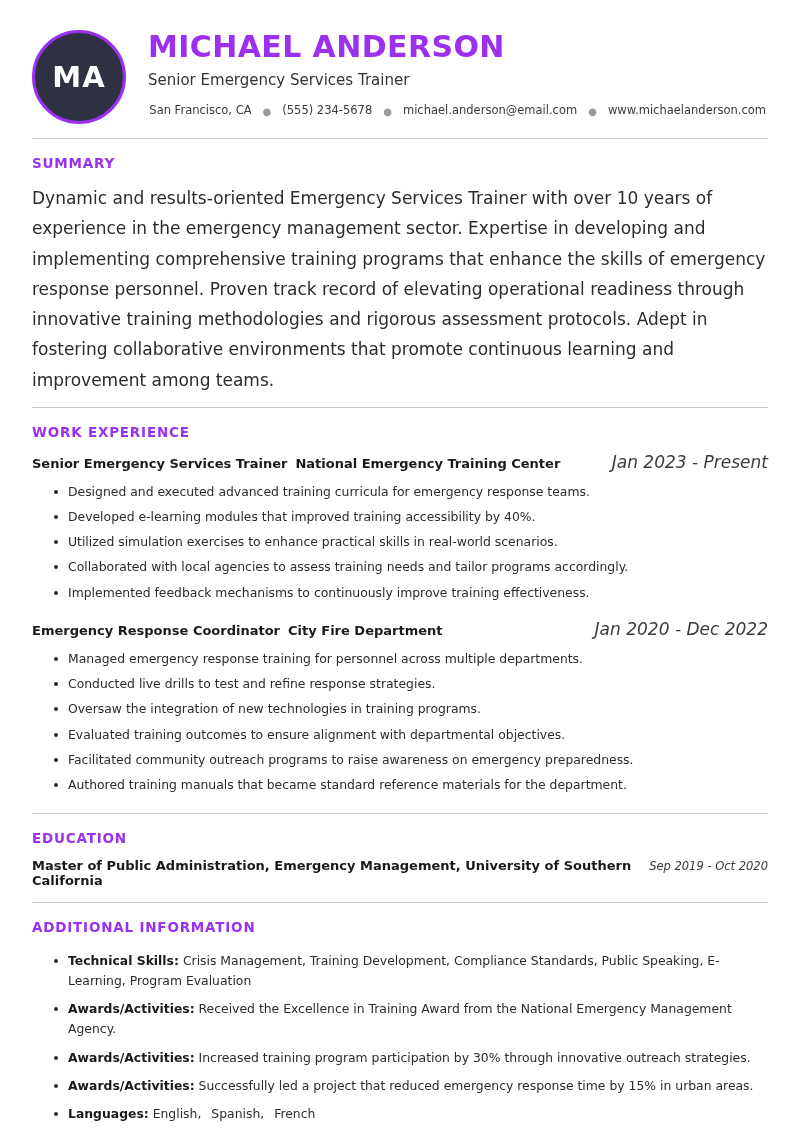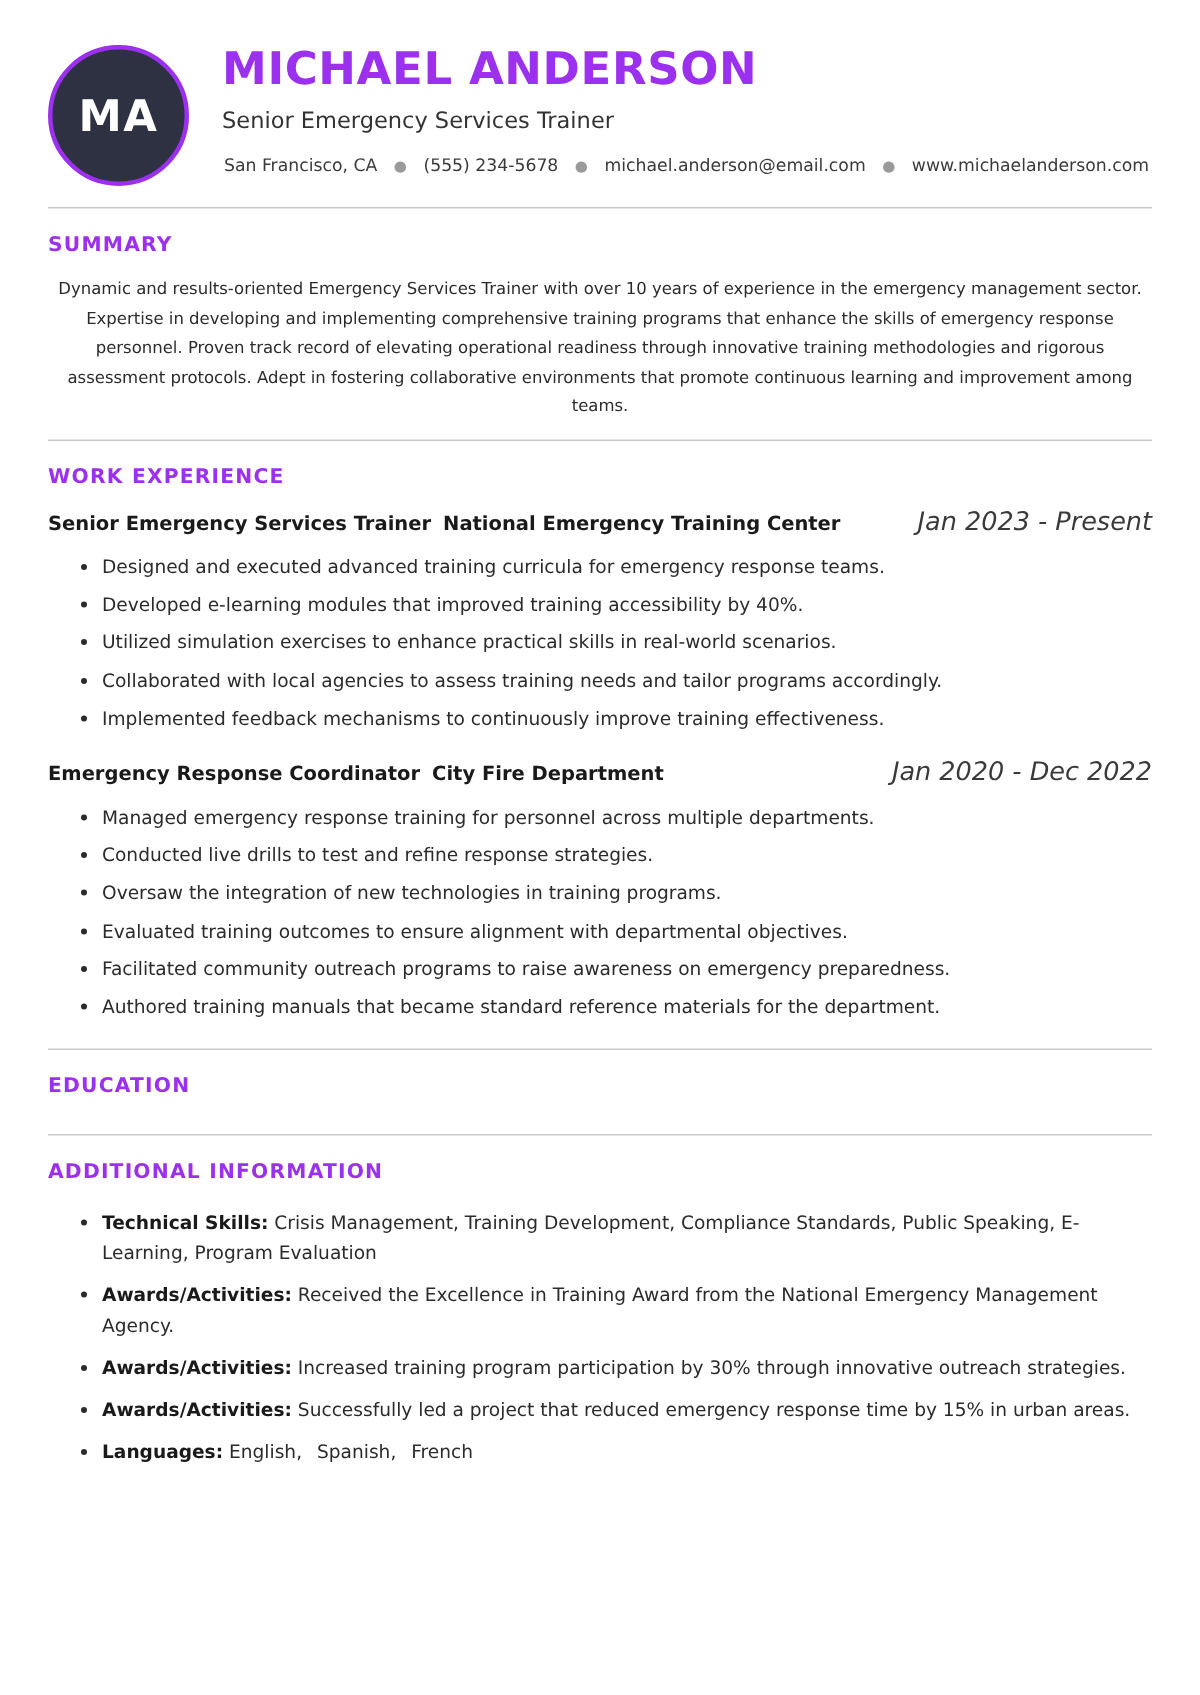--- a/index.html
+++ b/index.html
@@ -91,25 +91,25 @@
   }
   .section.last { border-bottom: none; }
   .section-title {
     font-size: 13.5px;
     font-weight: bold;
     color: #9b30ee;
     letter-spacing: 0.8px;
     margin: 0 0 12px 0;
   }
   .summary-text {
-    font-size: 11px;
+    font-size: 17px;
     line-height: 1.78;
     color: #2b2b2b;
     margin: 0;
-    text-align: center;
+    text-align: left;
   }
 
   
   .job { margin-bottom: 4px; }
   .job + .job { margin-top: 14px; }
   .job-head {
     display: flex;
     align-items: baseline;
     justify-content: space-between;
     margin-bottom: 7px;
@@ -260,20 +260,24 @@
         <li>Oversaw the integration of new technologies in training programs.</li>
         <li>Evaluated training outcomes to ensure alignment with departmental objectives.</li>
         <li>Facilitated community outreach programs to raise awareness on emergency preparedness.</li>
         <li>Authored training manuals that became standard reference materials for the department.</li>
       </ul>
     </div>
   </div>
 
   <div class="section">
     <div class="section-title">EDUCATION</div>
+    <div class="edu-row">
+      <div class="edu-degree">Master of Public Administration, Emergency Management, University of Southern California</div>
+      <div class="edu-dates">Sep 2019 - Oct 2020</div>
+    </div>
   </div>
 
   <div class="section last">
     <div class="section-title">ADDITIONAL INFORMATION</div>
     <ul class="info-list">
       <li>
         <span class="info-label">Technical Skills:</span><span> Crisis Management, Training Development, Compliance Standards, Public Speaking, E-Learning, Program Evaluation</span>
       </li>
       <li>
         <span class="info-label">Awards/Activities:</span><span> Received the Excellence in Training Award from the National Emergency Management Agency.</span>

